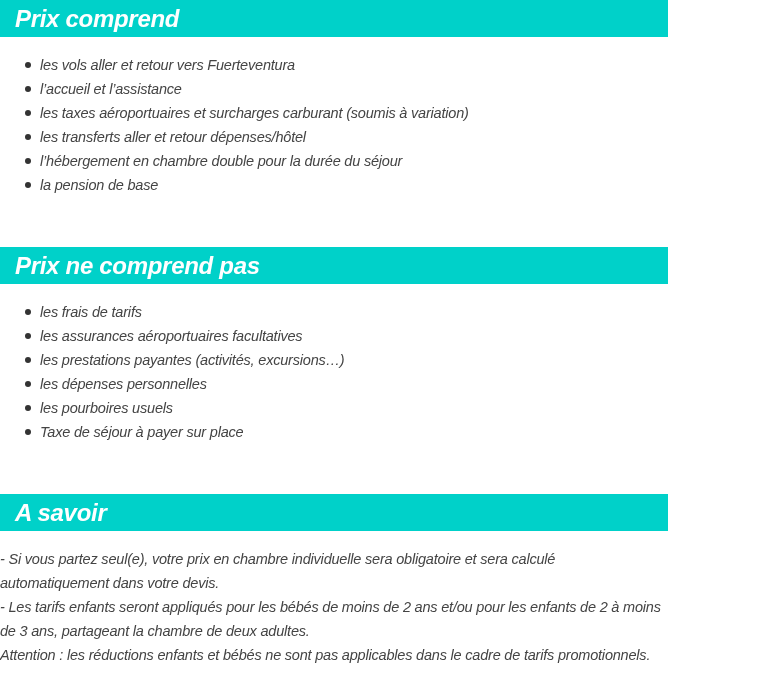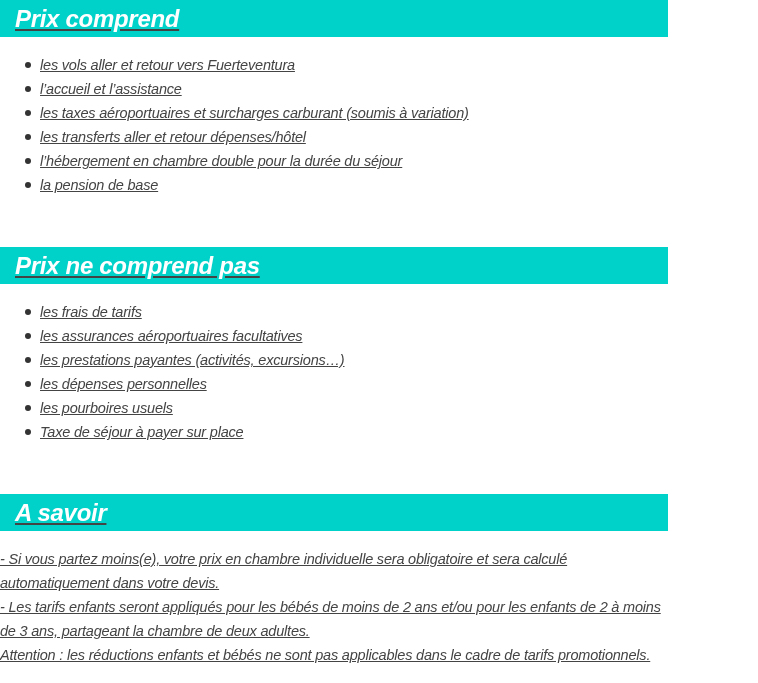--- a/index.html
+++ b/index.html
@@ -12,21 +12,20 @@
       height: 683px;
       position: relative;
       overflow: hidden;
       font-family: "Liberation Sans", "DejaVu Sans", sans-serif;
       color: #444444;
     }
     .section {
       position: absolute;
       left: 0;
       width: 668px;
-      text-decoration: underline;
     }
     .banner {
       height: 37px;
       background: #00d1c9;
       color: #ffffff;
       font-style: italic;
       font-weight: bold;
       font-size: 24px;
       line-height: 37px;
       padding-left: 15px;
@@ -91,17 +90,17 @@
     <li><span class="bullet"></span><span>les prestations payantes (activités, excursions…)</span></li>
     <li><span class="bullet"></span><span>les dépenses personnelles</span></li>
     <li><span class="bullet"></span><span>les pourboires usuels</span></li>
     <li><span class="bullet"></span><span>Taxe de séjour à payer sur place</span></li>
   </ul>
 </div>
 
 <div class="section" style="top:494px;">
   <div class="banner">A savoir</div>
   <div class="notes">
-    <p>- Si vous partez moins(e), votre prix en chambre individuelle sera obligatoire et sera calculé automatiquement dans votre devis.</p>
+    <p>- Si vous partez seul(e), votre prix en chambre individuelle sera obligatoire et sera calculé automatiquement dans votre devis.</p>
     <p>- Les tarifs enfants seront appliqués pour les bébés de moins de 2 ans et/ou pour les enfants de 2 à moins de 3 ans, partageant la chambre de deux adultes.</p>
     <p>Attention : les réductions enfants et bébés ne sont pas applicables dans le cadre de tarifs promotionnels.</p>
   </div>
 </div>
 
 </body></html>

